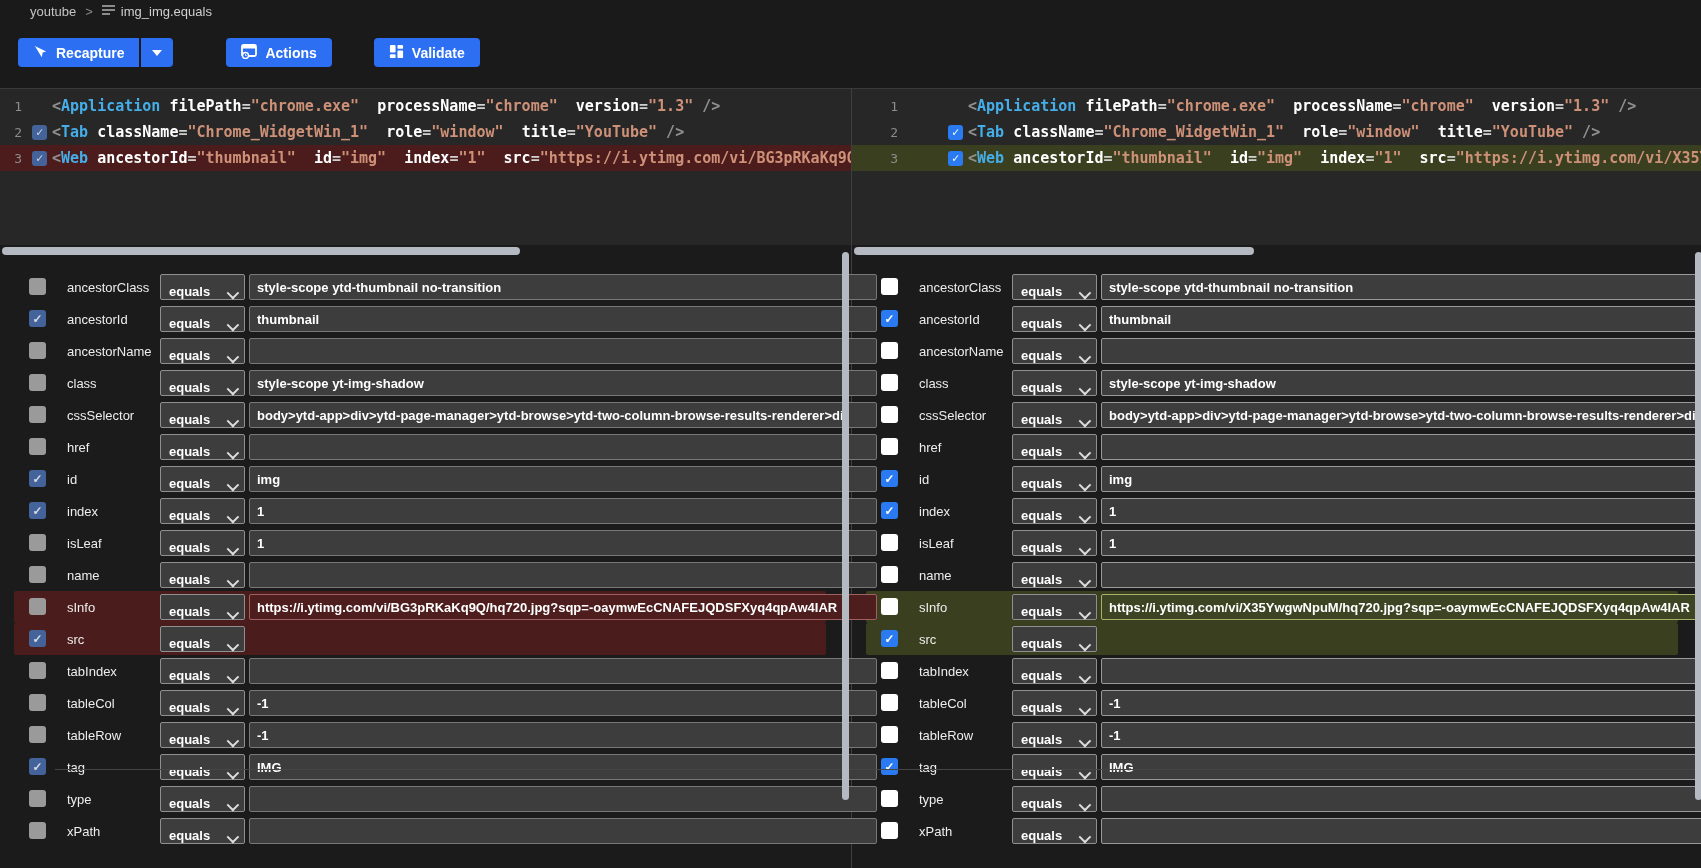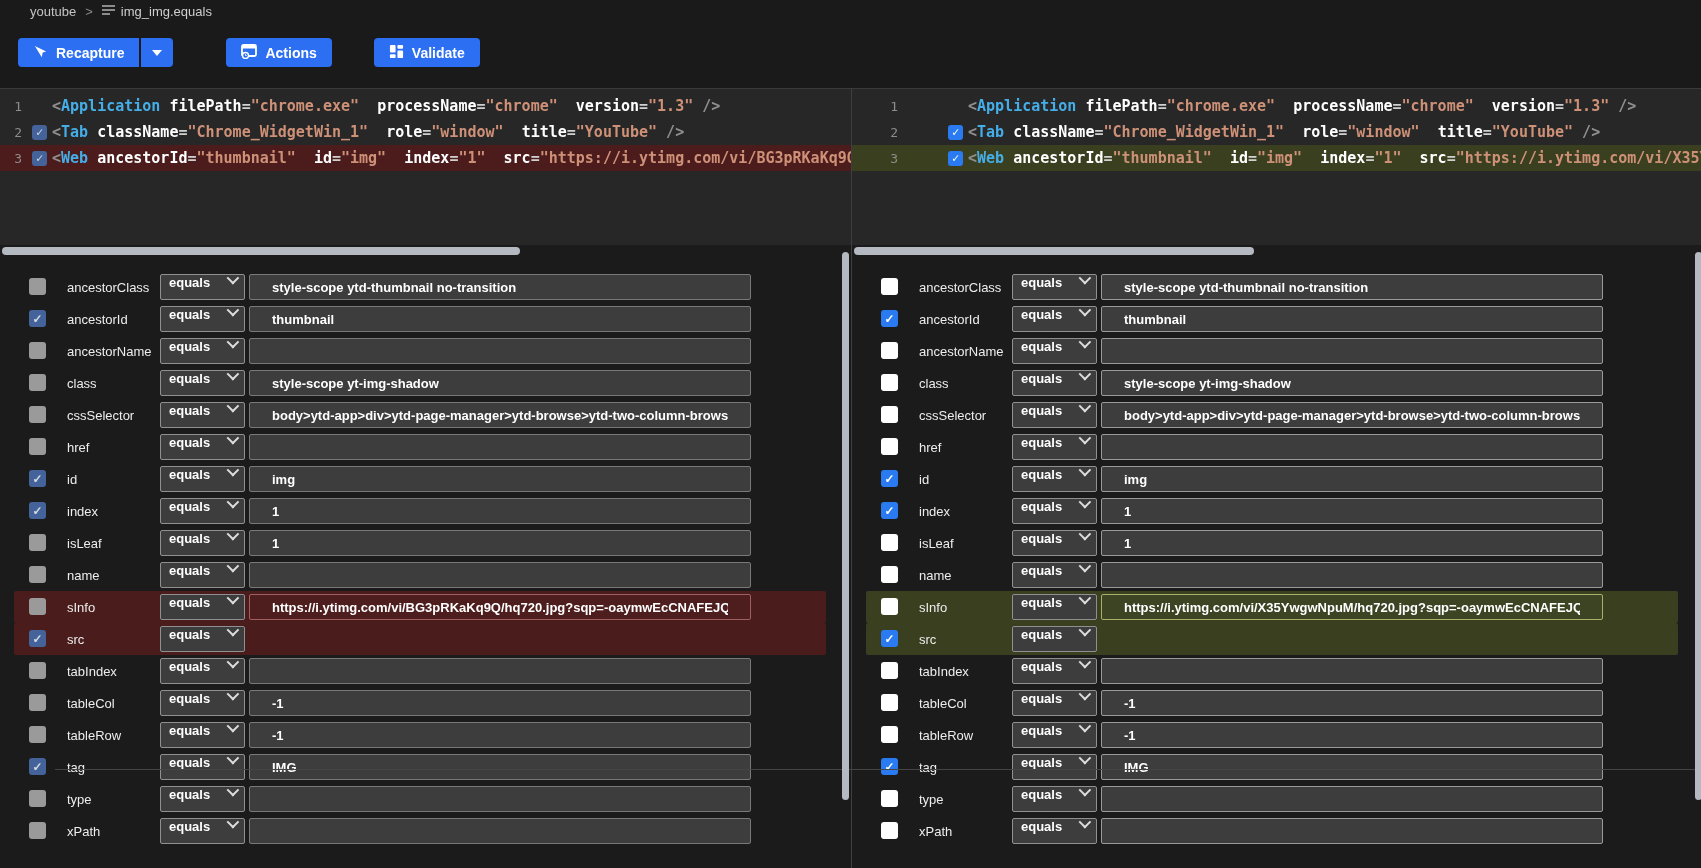--- a/index.html
+++ b/index.html
@@ -77,27 +77,27 @@
   .attr-row{position:relative;height:26px;margin-bottom:6px;}
   .attr-row::before{content:"";position:absolute;left:14px;top:-3px;height:32px;width:812px;
                     border-radius:2px;background:transparent;z-index:0;}
   .attr-row.removed::before{background:#4b1c1c;}
   .attr-row.added::before{background:#3a401f;}
   .attr-row>*{position:absolute;z-index:1;}
   .attr-row .cb{left:29px;top:4px;width:17px;height:17px;}
   .attr-label{left:67px;top:0;height:26px;display:flex;align-items:center;
               font-family:Liberation Sans, sans-serif;font-size:13px;color:#ededed;}
   .op-select{left:160px;top:0;width:85px;height:26px;box-sizing:border-box;background:#3d3d3d;
-             border:1px solid #909090;border-radius:2px;display:flex;align-items:flex-start;
+             border:1px solid #909090;border-radius:2px;display:flex;align-items:flex-end;
              padding:0 8px;font-size:13px;font-weight:bold;color:#fff;cursor:pointer;}
   .op-select .chev{margin-left:auto;width:7px;height:7px;border-right:2px solid #ddd;
                    border-bottom:2px solid #ddd;transform:rotate(45deg) translateY(-2px);}
-  .attr-input{left:249px;top:0;width:502px;height:26px;box-sizing:border-box;background:#3d3d3d;
+  .attr-input{left:249px;top:0;width:628px;height:26px;box-sizing:border-box;background:#3d3d3d;
               border:1px solid #787878;border-radius:2px;color:#fff;font-size:13px;font-weight:bold;
-              padding:0 22px;font-family:"Liberation Sans",sans-serif;outline:none;
+              padding:0 7px;font-family:"Liberation Sans",sans-serif;outline:none;
               text-overflow:clip;white-space:nowrap;overflow:hidden;}
   .right .attr-input{border-color:#9a9a9a;}
   .attr-row.removed .attr-input{background:#4e1e1e;border-color:#a06060;}
   .attr-row.added   .attr-input{background:#3d4424;border-color:#a8b06a;}
 
   .bottom-line{position:absolute;left:55px;right:0;top:769px;border-top:1px solid #454545;z-index:4;}
 </style>
 </head>
 <body>
 

